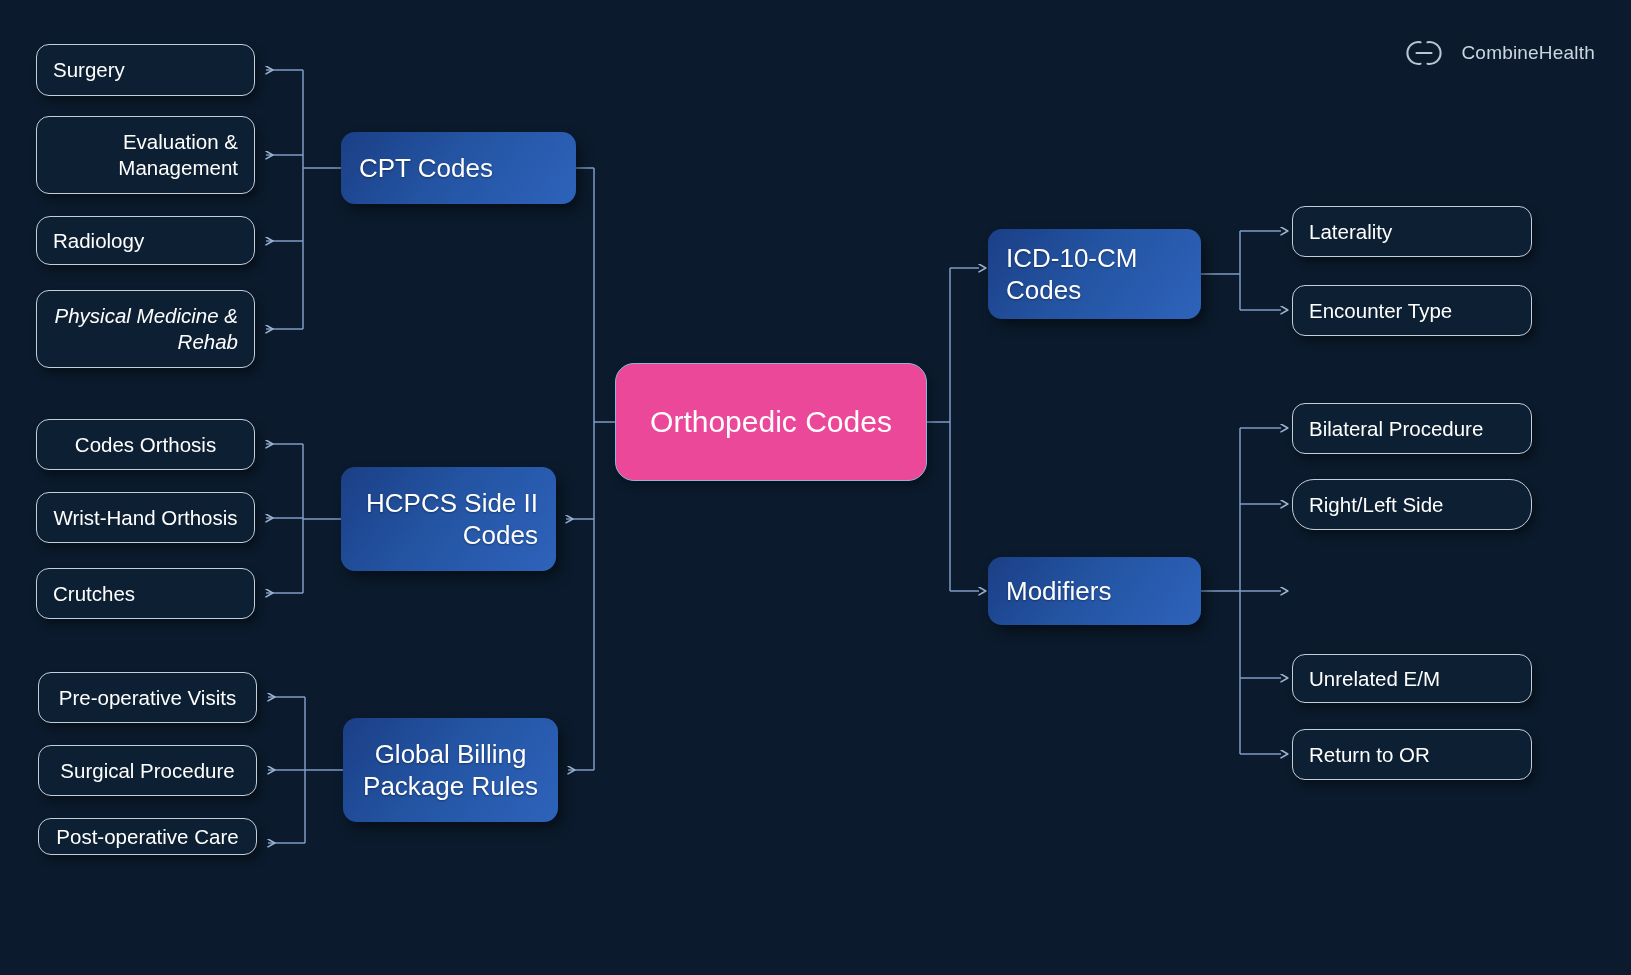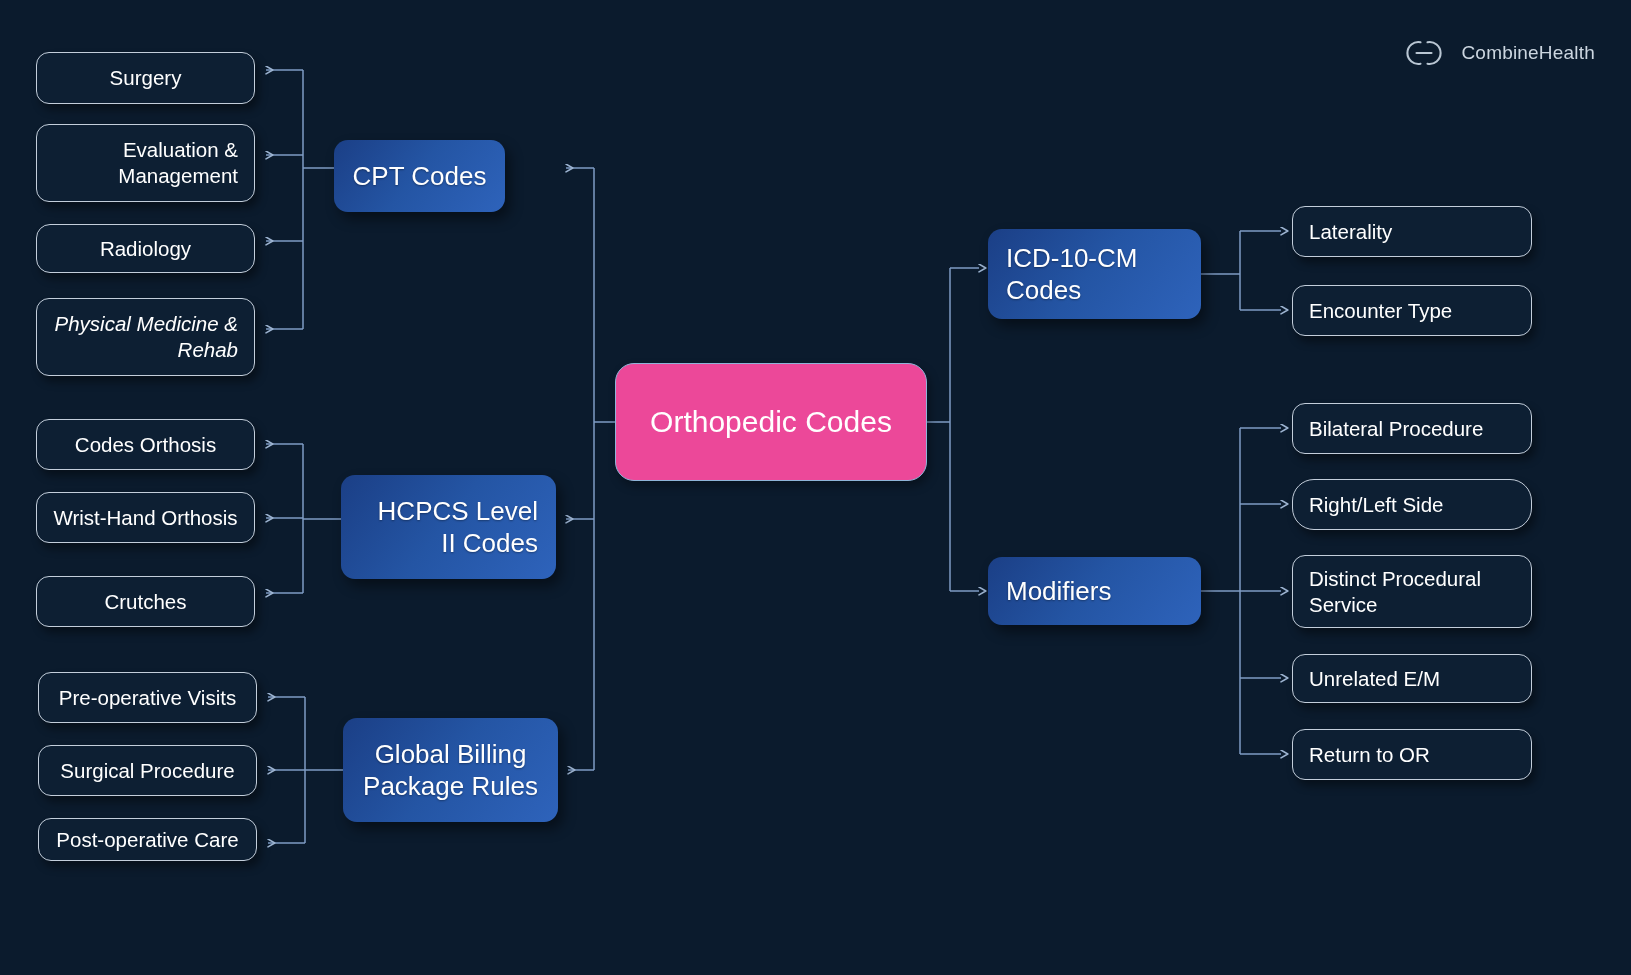--- a/index.html
+++ b/index.html
@@ -82,21 +82,21 @@
   
   .node.grad {
     background: linear-gradient(128deg, #1b3f86 0%, #2455a4 48%, #2e63bb 100%);
     border-radius: 14px;
     font-size: 26px;
     box-shadow: 5px 7px 13px rgba(0,0,0,0.45);
     padding: 6px 18px;
     text-shadow: 0 1px 2px rgba(0,0,0,0.35);
   }
 
-  .align-right  { justify-content: center;   text-align: right; margin-top: 8px; }
+  .align-right  { justify-content: flex-start;   text-align: right; }
   .align-left   { justify-content: flex-start; text-align: left; }
   .align-center { justify-content: center;     text-align: center; }
 </style>
 </head>
 <body>
 
 <div id="canvas">
 
   <svg id="wires" viewBox="0 0 1631 975" width="1631" height="975">
     <defs>
@@ -195,29 +195,29 @@
   <div class="node outline align-right" style="left:36px;top:568px;width:219px;height:51px;">
     <span>Crutches</span>
   </div>
 
   <div class="node outline align-center" style="left:38px;top:672px;width:219px;height:51px;">
     <span>Pre-operative Visits</span>
   </div>
   <div class="node outline align-center" style="left:38px;top:745px;width:219px;height:51px;">
     <span>Surgical Procedure</span>
   </div>
-  <div class="node outline align-center" style="left:38px;top:818px;width:219px;height:43px;">
+  <div class="node outline align-center" style="left:38px;top:818px;width:219px;height:37px;">
     <span>Post-operative Care</span>
   </div>
 
-  <div class="node grad align-right" style="left:334px;top:132px;width:171px;height:72px;">
+  <div class="node grad align-right" style="left:341px;top:132px;width:235px;height:72px;">
     <span>CPT Codes</span>
   </div>
   <div class="node grad align-right" style="left:341px;top:467px;width:215px;height:104px;">
-    <span>HCPCS Level II Codes</span>
+    <span>HCPCS Side II Codes</span>
   </div>
   <div class="node grad align-center" style="left:343px;top:718px;width:215px;height:104px;">
     <span>Global Billing Package Rules</span>
   </div>
 
   <div class="node hub" style="left:615px;top:363px;width:312px;height:118px;">
     <span>Orthopedic Codes</span>
   </div>
 
   <div class="node grad align-left" style="left:988px;top:229px;width:213px;height:90px;">
@@ -233,23 +233,20 @@
   <div class="node outline align-left" style="left:1292px;top:285px;width:240px;height:51px;">
     <span>Encounter Type</span>
   </div>
 
   <div class="node outline align-left" style="left:1292px;top:403px;width:240px;height:51px;">
     <span>Bilateral Procedure</span>
   </div>
   <div class="node outline align-left" style="left:1292px;top:479px;width:240px;height:51px;border-radius:22px;">
     <span>Right/Left Side</span>
   </div>
-  <div class="node outline align-left" style="left:1292px;top:555px;width:240px;height:73px;">
-    <span>Distinct Procedural Service</span>
-  </div>
   <div class="node outline align-left" style="left:1292px;top:654px;width:240px;height:49px;">
     <span>Unrelated E/M</span>
   </div>
   <div class="node outline align-left" style="left:1292px;top:729px;width:240px;height:51px;">
     <span>Return to OR</span>
   </div>
 
 </div>
 
 </body></html>

